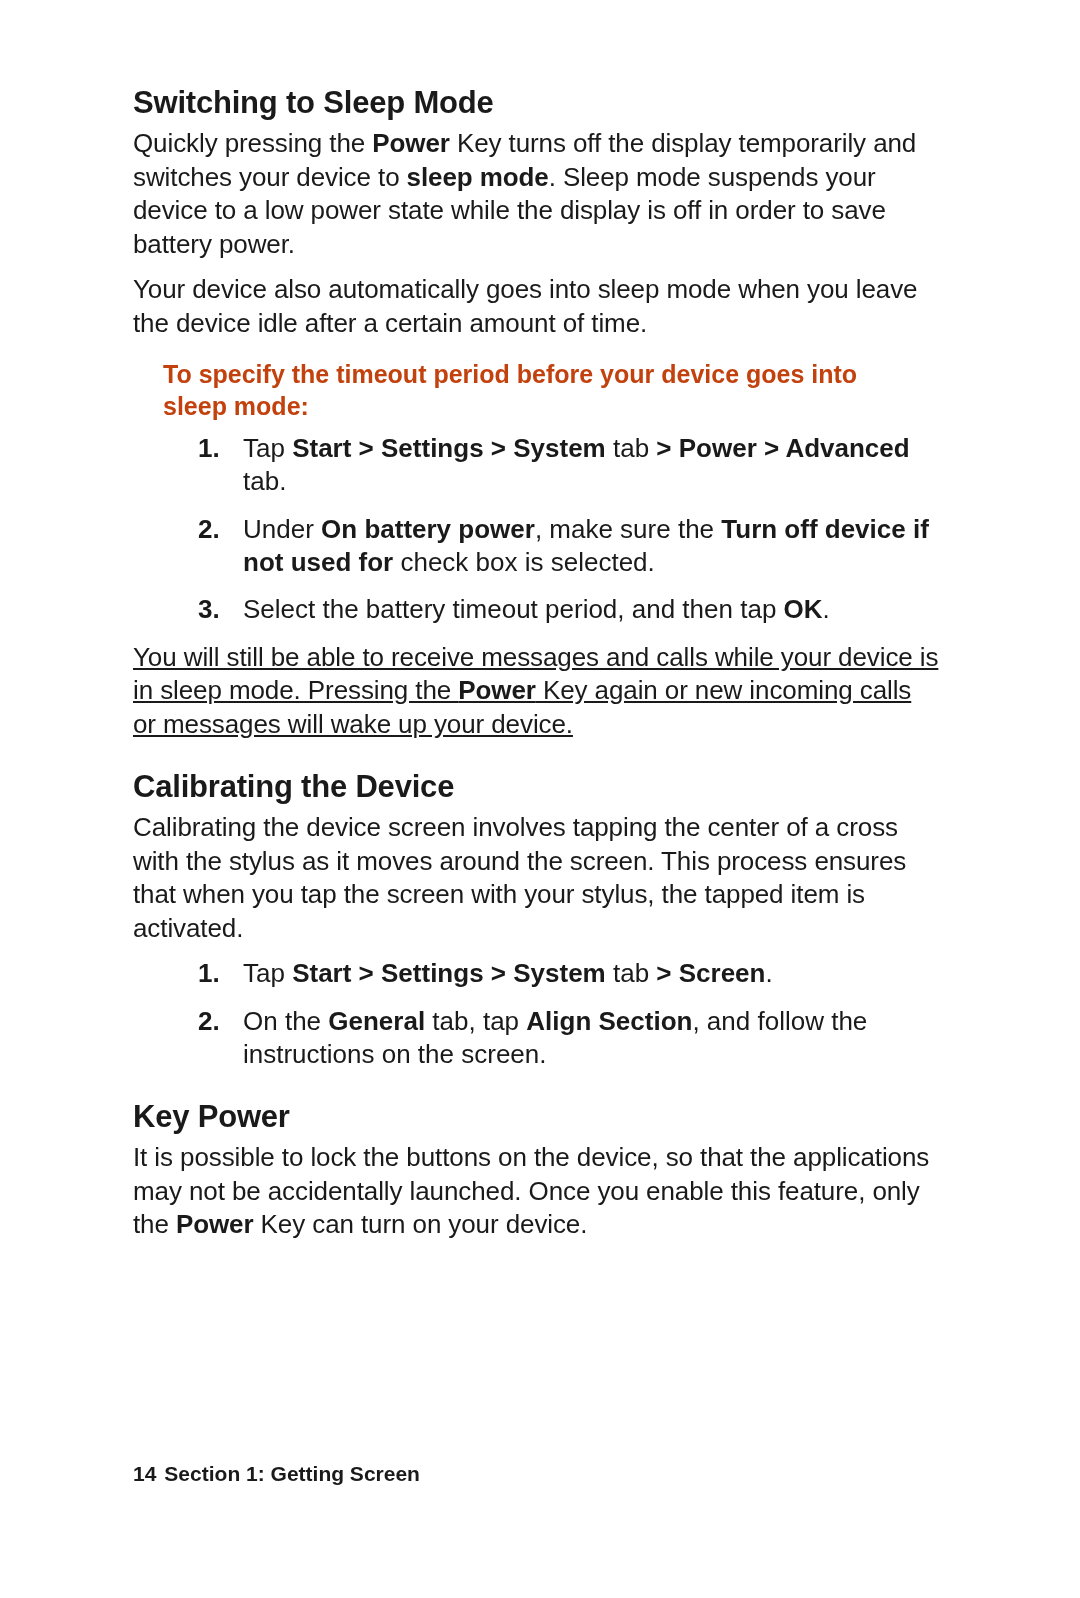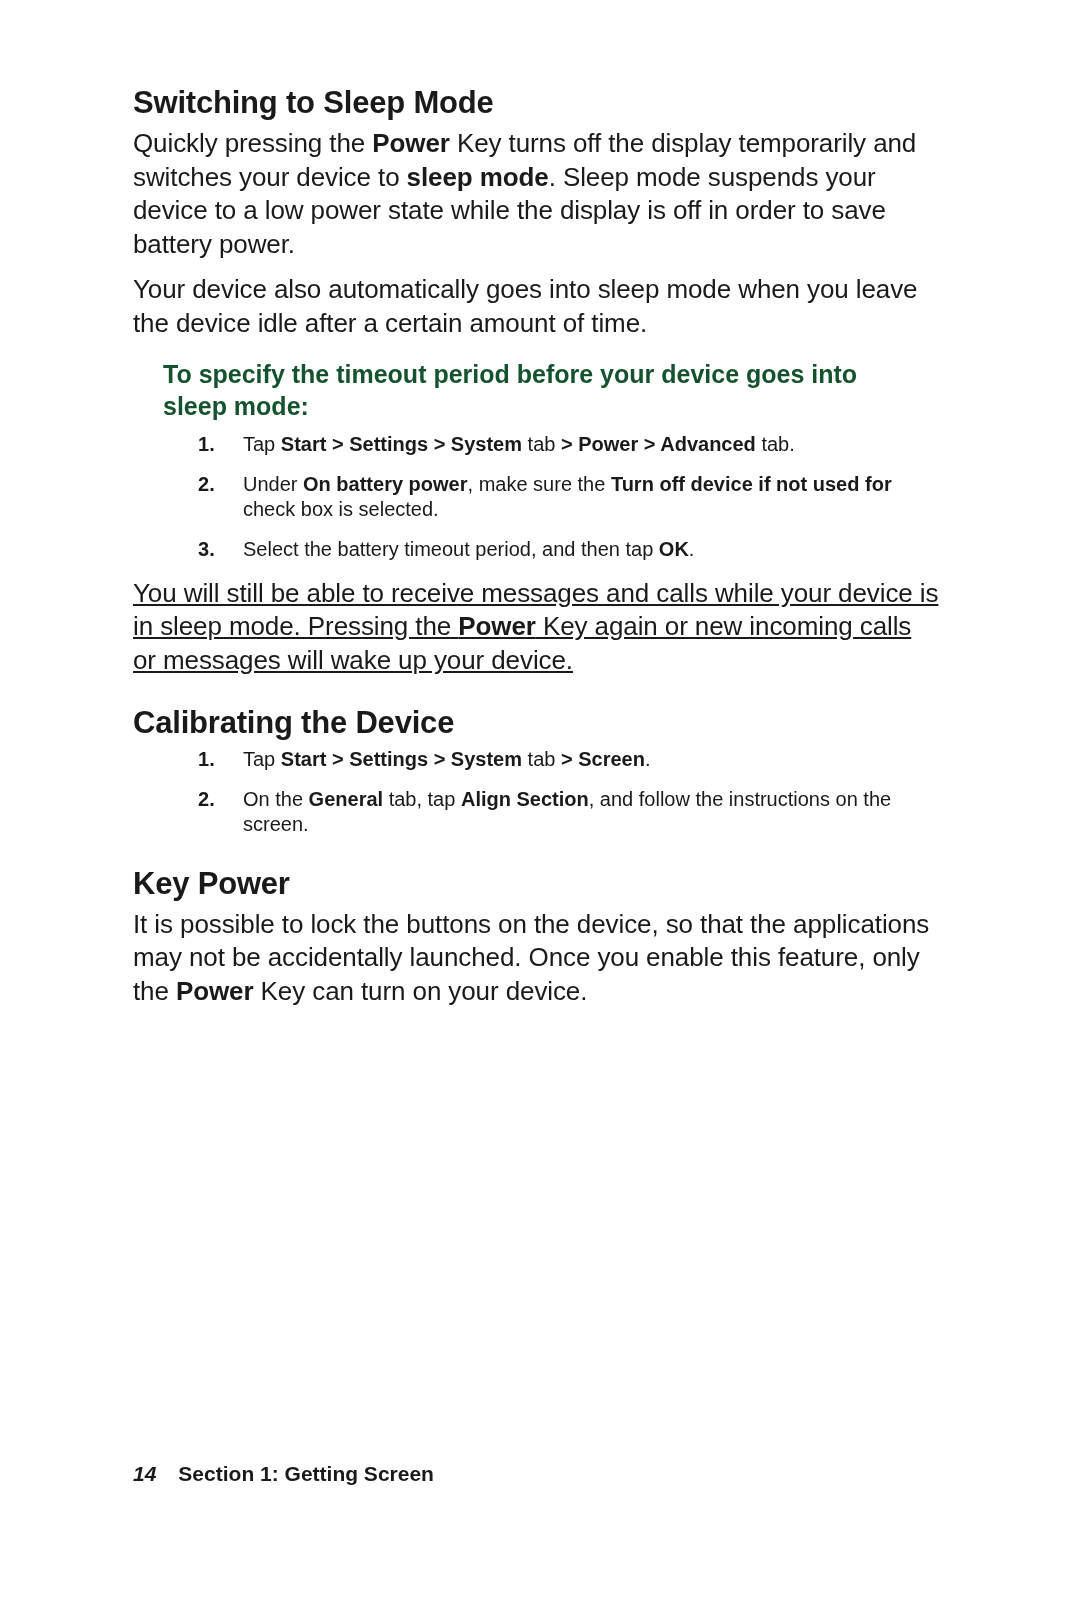--- a/index.html
+++ b/index.html
@@ -28,53 +28,53 @@
     font-size: 26px;
     line-height: 1.29;
     margin: 0 0 12px 0;
     letter-spacing: -0.1px;
   }
   p.body.last-para { margin-bottom: 28px; text-decoration: underline; }
   .sub-intro {
     margin: 18px 0 10px 30px;
     font-size: 25px;
     font-weight: 700;
-    color: #14532d;
+    color: #c2410c;
     line-height: 1.28;
     max-width: 760px;
   }
   ol.steps {
     margin: 0 0 10px 0;
     padding: 0 0 0 110px;
     list-style: none;
     counter-reset: step;
   }
   ol.steps > li {
     counter-increment: step;
-    font-size: 20px;
+    font-size: 26px;
     line-height: 1.28;
     margin: 0 0 14px 0;
     position: relative;
     padding-left: 0;
   }
   ol.steps > li::before {
     content: counter(step) ".";
     font-weight: 700;
     position: absolute;
     left: -45px;
     top: 0;
   }
   .footer {
     position: absolute;
     left: 133px;
     bottom: 112px;
     font-size: 21px;
     font-weight: 700;
   }
-  .footer .pn { margin-right: 22px; font-style: italic; }
+  .footer .pn { margin-right: 8px; }
   b { font-weight: 700; }
 </style>
 </head>
 <body>
 
 <div class="page">
 
   <h2 class="section-head">Switching to Sleep Mode</h2>
 
   <p class="body">
@@ -96,20 +96,21 @@
       <span>Select the battery timeout period, and then tap </span><b>OK</b><span>.</span>
     </li>
   </ol>
 
   <p class="body last-para">
     <span>You will still be able to receive messages and calls while your device is in sleep mode. Pressing the </span><b>Power</b><span> Key again or new incoming calls or messages will wake up your device.</span>
   </p>
 
   <h2 class="section-head">Calibrating the Device</h2>
 
+  <p class="body">Calibrating the device screen involves tapping the center of a cross with the stylus as it moves around the screen. This process ensures that when you tap the screen with your stylus, the tapped item is activated.</p>
 
   <ol class="steps">
     <li>
       <span>Tap </span><b>Start &gt; Settings &gt; System</b><span> tab </span><b>&gt; Screen</b><span>.</span>
     </li>
     <li>
       <span>On the </span><b>General</b><span> tab, tap </span><b>Align Section</b><span>, and follow the instructions on the screen.</span>
     </li>
   </ol>
 

